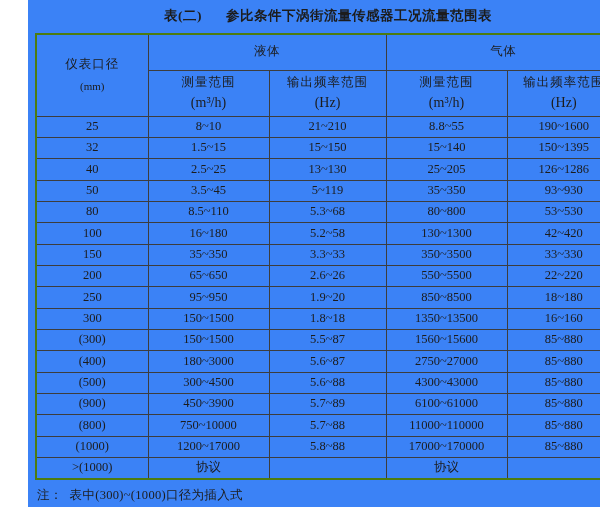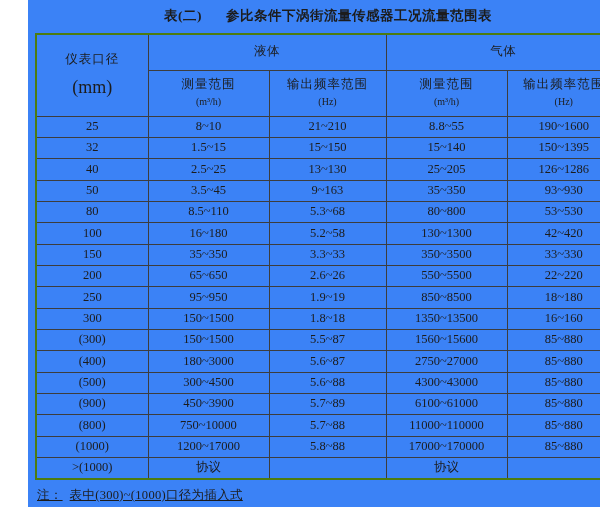--- a/index.html
+++ b/index.html
@@ -45,33 +45,32 @@
     font-weight: normal;
     font-size: 12.5px;
     line-height: 1.25;
     padding: 0;
     overflow: hidden;
   }
   .flow-table thead tr.group-row { height: 36px; }
   .flow-table thead tr.sub-row { height: 46px; }
   .flow-table thead th { font-size: 12.5px; letter-spacing: 0.5px; }
   .corner-label { margin-bottom: 8px; letter-spacing: 1px; }
-  .corner-unit { letter-spacing: 0; font-size: 18px; }
+  .corner-unit { letter-spacing: 0; font-size: 11px; }
   .sub-label { margin-bottom: 3px; letter-spacing: 1px; }
-  .sub-unit { letter-spacing: 0; font-size: 10px; }
+  .sub-unit { letter-spacing: 0; font-size: 14px; }
   .flow-table tbody tr { height: 21.35px; padding-left: 12px; }
   .flow-table tbody td { font-size: 12.5px; }
   .doc-note {
     position: absolute;
     top: 487px;
     left: 9px;
     font-size: 12.5px;
     letter-spacing: 0.3px;
     white-space: nowrap;
-    text-decoration: underline;
   }
   .doc-note .note-prefix { margin-right: 7px; }
 </style>
 </head>
 <body>
 
 <div class="page">
 
   <div class="doc-title">
     <span class="title-prefix">表(二)</span><span>参比条件下涡街流量传感器工况流量范围表</span>
@@ -131,21 +130,21 @@
         <tr>
           <td>40</td>
           <td>2.5~25</td>
           <td>13~130</td>
           <td>25~205</td>
           <td>126~1286</td>
         </tr>
         <tr>
           <td>50</td>
           <td>3.5~45</td>
-          <td>9~163</td>
+          <td>5~119</td>
           <td>35~350</td>
           <td>93~930</td>
         </tr>
         <tr>
           <td>80</td>
           <td>8.5~110</td>
           <td>5.3~68</td>
           <td>80~800</td>
           <td>53~530</td>
         </tr>
@@ -166,21 +165,21 @@
         <tr>
           <td>200</td>
           <td>65~650</td>
           <td>2.6~26</td>
           <td>550~5500</td>
           <td>22~220</td>
         </tr>
         <tr>
           <td>250</td>
           <td>95~950</td>
-          <td>1.9~19</td>
+          <td>1.9~20</td>
           <td>850~8500</td>
           <td>18~180</td>
         </tr>
         <tr>
           <td>300</td>
           <td>150~1500</td>
           <td>1.8~18</td>
           <td>1350~13500</td>
           <td>16~160</td>
         </tr>

